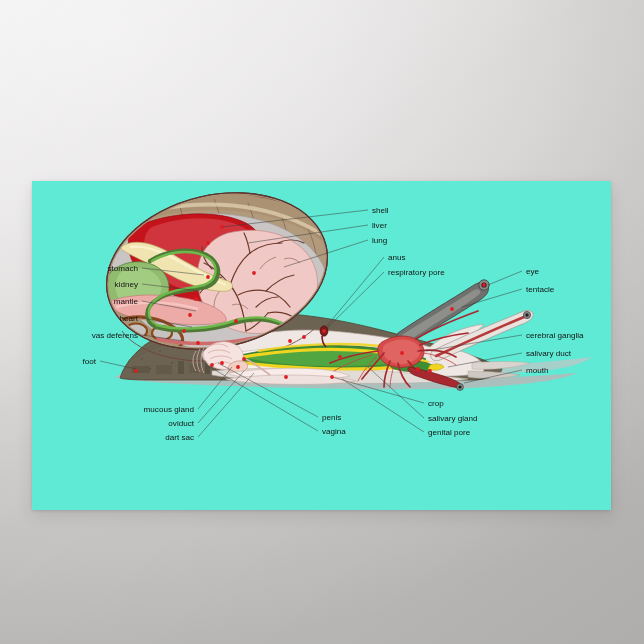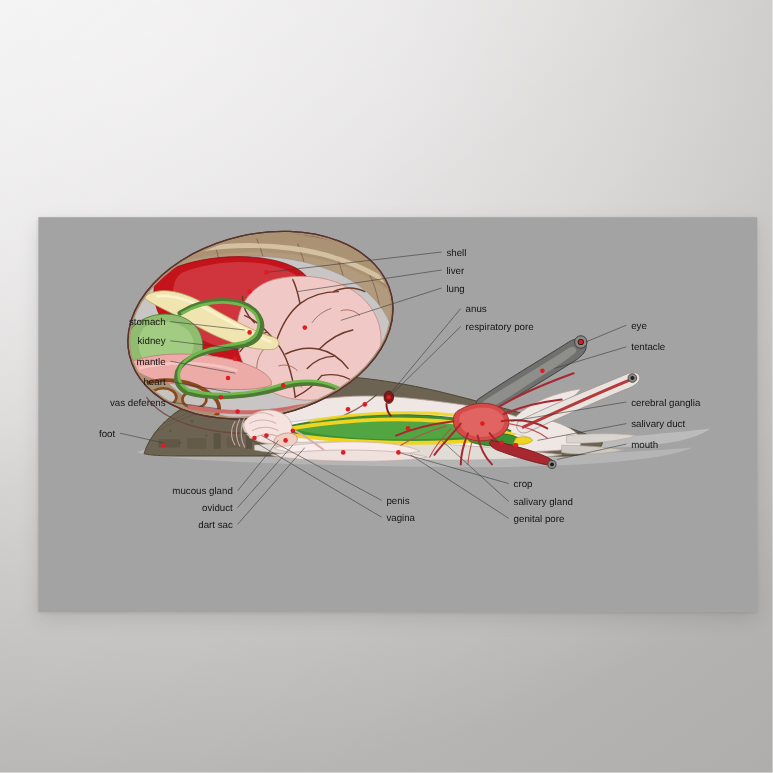--- a/index.html
+++ b/index.html
@@ -18,23 +18,22 @@
   }
   .wall-sheen{
     position:absolute;inset:0;
     background:linear-gradient(145deg, rgba(255,255,255,.55) 0%, rgba(255,255,255,0) 38%, rgba(0,0,0,.03) 78%, rgba(0,0,0,.07) 100%);
   }
 
   
   .poster{
     position:absolute;
     left:32px;top:181px;width:579px;height:329px;
-    background:#a3a3a3;
+    background:#5eead4;
     box-shadow:0 1px 3px rgba(0,0,0,.13), 0 6px 16px rgba(0,0,0,.10);
-    padding-left:20px;
   }
   .poster-inner{position:absolute;inset:0;overflow:hidden;}
   svg.diagram{position:absolute;left:0;top:0;width:579px;height:283px;display:block;}
 
   .lbl{
     font-family:"Liberation Sans", sans-serif;
     font-size:8.1px;
     fill:#151515;
   }
   .lbl-r{text-anchor:end;}

